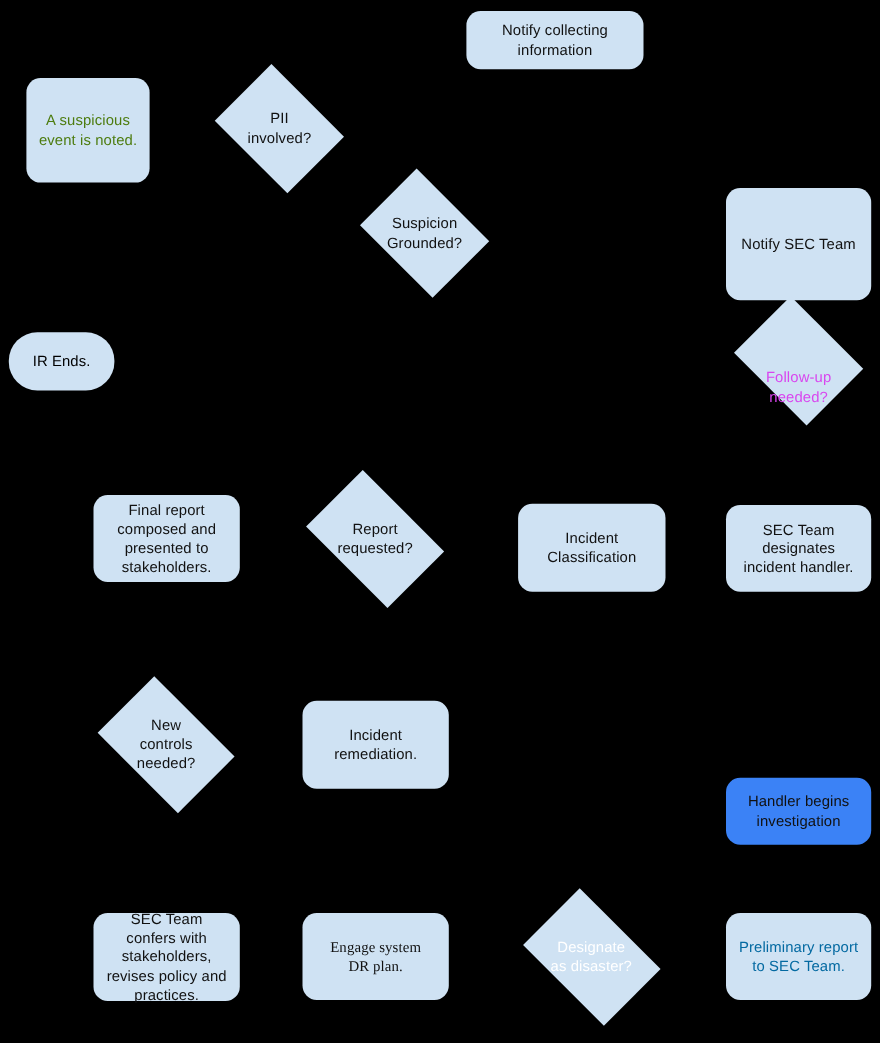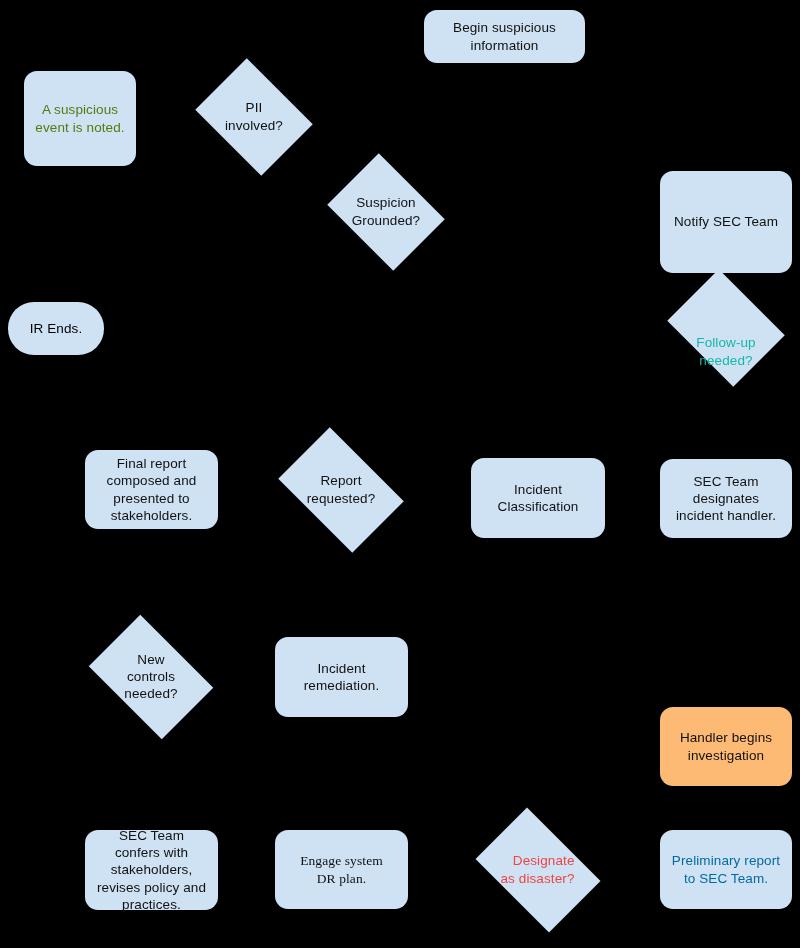--- a/index.html
+++ b/index.html
@@ -53,21 +53,21 @@
     background: #cfe2f3;
     transform-origin: center center;
     z-index: 1;
   }
 </style>
 </head>
 <body>
 
 <div id="canvas" style="background: rgb(0, 0, 0);">
     <div class="node process" style="left: 424px; top: 10px; width: 161px; height: 53px; background: rgb(207, 226, 243);">
-      <div class="label" style="color: rgb(17, 17, 17);">Begin suspicious
+      <div class="label" style="color: rgb(17, 17, 17);">Notify collecting
 information</div>
     </div>
     <div class="node process" style="left: 24px; top: 71px; width: 112px; height: 95px; background: rgb(207, 226, 243);">
       <div class="label" style="color: #4d7c0f;">A suspicious
 event is noted.</div>
     </div>
     <div class="node decision" style="left: 188px; top: 65px; width: 132px; height: 103px;">
       <div class="diamond" style="width: 100px; height: 100px; margin-left: -50px; margin-top: -50px; transform: rotate(45deg) scale(0.933381, 0.72832); background: rgb(207, 226, 243);"></div>
       <div class="label" style="color: rgb(17, 17, 17);">PII
 involved?</div>
@@ -78,21 +78,21 @@
 Grounded?</div>
     </div>
     <div class="node process" style="left: 660px; top: 171px; width: 132px; height: 102px; background: rgb(207, 226, 243);">
       <div class="label" style="color: rgb(17, 17, 17);">Notify SEC Team</div>
     </div>
     <div class="node pill" style="left: 8px; top: 302px; width: 96px; height: 53px; background: rgb(207, 226, 243);">
       <div class="label" style="color: #000000;">IR Ends.</div>
     </div>
     <div class="node decision" style="left: 660px; top: 276px; width: 132px; height: 103px;">
       <div class="diamond" style="width: 100px; height: 100px; margin-left: -50px; margin-top: -50px; transform: rotate(45deg) scale(0.933381, 0.72832); background: rgb(207, 226, 243);"></div>
-      <div class="label" style="color: #14b8a6; margin-top: 48px;">Follow-up
+      <div class="label" style="color: #d946ef; margin-top: 48px;">Follow-up
 needed?</div>
     </div>
     <div class="node process" style="left: 85px; top: 450px; width: 133px; height: 79px; background: rgb(207, 226, 243);">
       <div class="label" style="color: rgb(17, 17, 17);">Final report
 composed and
 presented to
 stakeholders.</div>
     </div>
     <div class="node decision" style="left: 267px; top: 438px; width: 148px; height: 103px;">
       <div class="diamond" style="width: 100px; height: 100px; margin-left: -50px; margin-top: -50px; transform: rotate(45deg) scale(1.04652, 0.72832); background: rgb(207, 226, 243);"></div>
@@ -111,37 +111,37 @@
     <div class="node decision" style="left: 78px; top: 625px; width: 146px; height: 103px;">
       <div class="diamond" style="width: 100px; height: 100px; margin-left: -50px; margin-top: -50px; transform: rotate(45deg) scale(1.03238, 0.72832); background: rgb(207, 226, 243);"></div>
       <div class="label" style="color: rgb(17, 17, 17);">New
 controls
 needed?</div>
     </div>
     <div class="node process" style="left: 275px; top: 637px; width: 133px; height: 80px; background: rgb(207, 226, 243);">
       <div class="label" style="color: rgb(17, 17, 17);">Incident
 remediation.</div>
     </div>
-    <div class="node process" style="left: 660px; top: 707px; width: 132px; height: 79px; background: #fdba74;">
+    <div class="node process" style="left: 660px; top: 707px; width: 132px; height: 61px; background: #3b82f6;">
       <div class="label" style="color: rgb(17, 17, 17);">Handler begins
 investigation</div>
     </div>
     <div class="node process" style="left: 85px; top: 830px; width: 133px; height: 80px; background: rgb(207, 226, 243);">
       <div class="label" style="color: rgb(17, 17, 17);">SEC Team
 confers with
 stakeholders,
 revises policy and
 practices.</div>
     </div>
     <div class="node process" style="left: 275px; top: 830px; width: 133px; height: 79px; background: rgb(207, 226, 243);">
       <div class="label" style="color: rgb(17, 17, 17); font-family: Liberation Serif, serif;">Engage system
 DR plan.</div>
     </div>
     <div class="node decision" style="left: 464px; top: 818px; width: 147px; height: 103px;">
       <div class="diamond" style="width: 100px; height: 100px; margin-left: -50px; margin-top: -50px; transform: rotate(45deg) scale(1.03945, 0.72832); background: rgb(207, 226, 243);"></div>
-      <div class="label" style="color: #ef4444; text-align: right;">Designate
+      <div class="label" style="color: #ffffff;">Designate
 as disaster?</div>
     </div>
     <div class="node process" style="left: 660px; top: 830px; width: 132px; height: 79px; background: rgb(207, 226, 243);">
       <div class="label" style="color: #0369a1;">Preliminary report
 to SEC Team.</div>
     </div>
   </div>
 
 </body></html>

